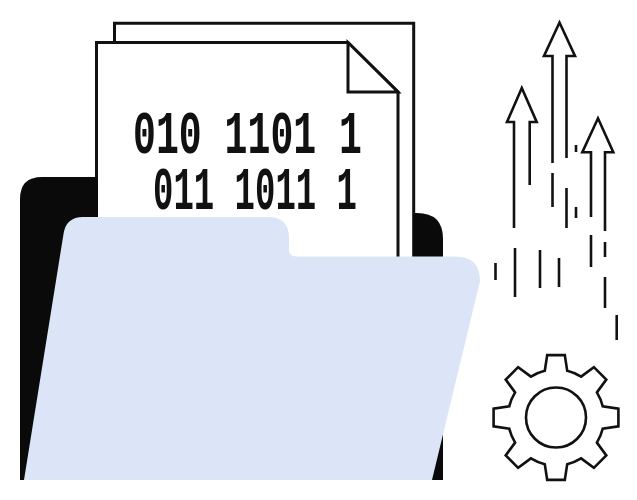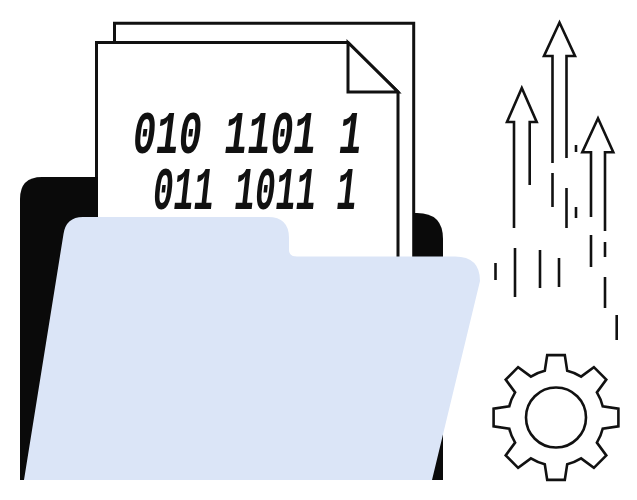--- a/index.html
+++ b/index.html
@@ -9,21 +9,21 @@
     --ink: #111111;
     --paper: #ffffff;
   }
   html, body { margin: 0; padding: 0; }
   body {
     width: 637px; height: 500px;
     background: var(--background);
     font-family: "Liberation Sans", sans-serif;
     overflow: hidden;
   }
-  .canvas { width: 637px; height: 360px; position: relative; font-style: italic; }
+  .canvas { width: 637px; height: 360px; position: relative; }
   svg { display: block; }
   .folder-back-fill { fill: var(--folder-back); stroke: none; }
   .folder-front-fill { fill: var(--folder-front); stroke: none; }
   .paper {
     fill: var(--paper);
     stroke: var(--ink);
     stroke-width: 3;
     stroke-linejoin: miter;
   }
   .ink-line {

